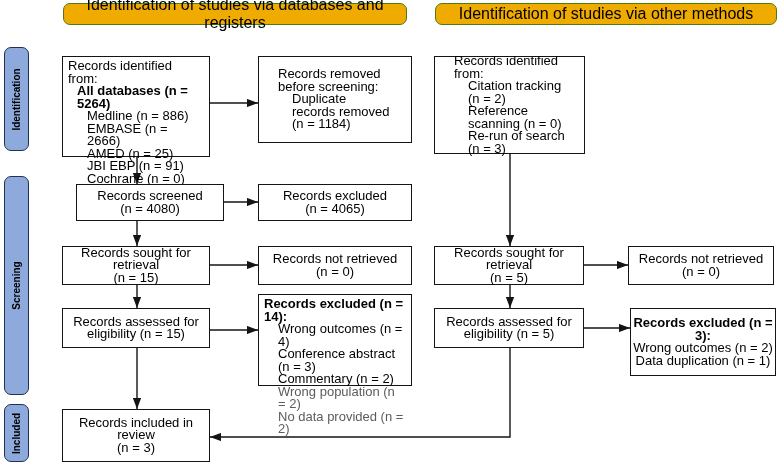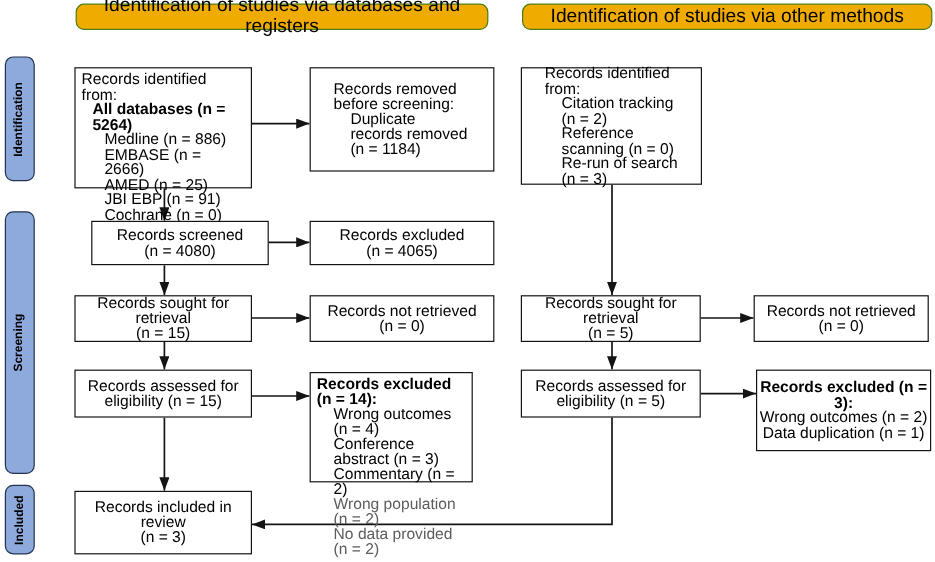--- a/index.html
+++ b/index.html
@@ -118,21 +118,21 @@
   <div class="box ctr" style="left:258px;top:184px;width:154px;height:37px;">
     <div>Records excluded</div>
     <div>(n = 4065)</div>
   </div>
 
   <div class="box ctr" style="left:258px;top:246px;width:154px;height:39px;">
     <div>Records not retrieved</div>
     <div>(n = 0)</div>
   </div>
 
-  <div class="box pad" style="left:258px;top:310px;width:136px;height:92px;">
+  <div class="box pad" style="left:258px;top:294px;width:154px;height:92px;">
     <div class="b">Records excluded (n = 14):</div>
     <div class="ind">Wrong outcomes (n = 4)</div>
     <div class="ind">Conference abstract (n = 3)</div>
     <div class="ind">Commentary (n = 2)</div>
     <div class="ind muted">Wrong population (n = 2)</div>
     <div class="ind muted">No data provided (n = 2)</div>
   </div>
 
   <div class="box lft" style="left:434px;top:56px;width:151px;height:98px;">
     <div>Records identified from:</div>

